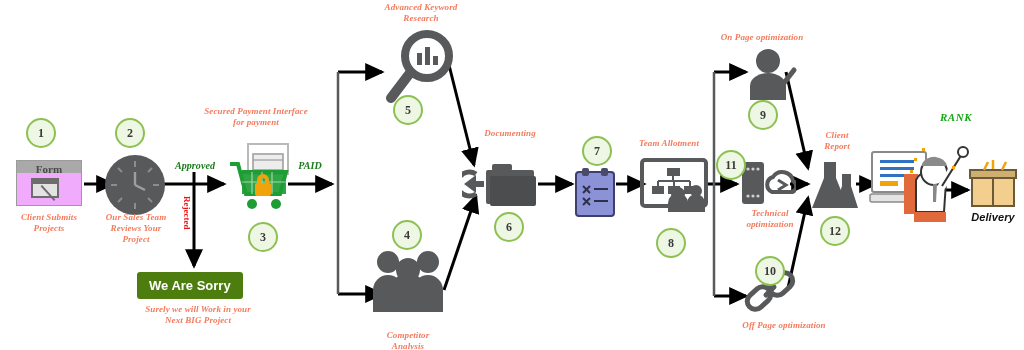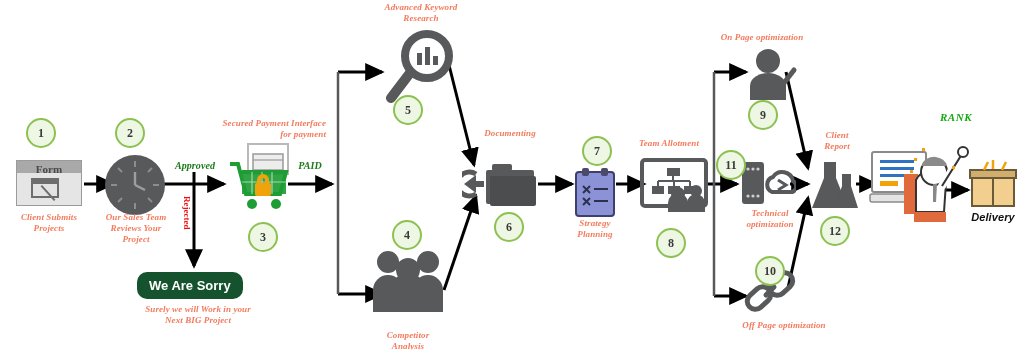--- a/index.html
+++ b/index.html
@@ -52,35 +52,35 @@
     text-orientation:mixed;
     z-index:5;
   }
 
   
   svg.layer{position:absolute;left:0;top:0;width:1024px;height:350px;overflow:visible;}
 
   
   .sorrybox{
     position:absolute;
-    background:#14532d;
-    border-radius:10px;
+    background:#4d7c0f;
+    border-radius:3px;
     color:#ffffff;
     font-size:13px;font-weight:bold;
     padding:6px 12px;
     font-family:"Liberation Sans",sans-serif;
     white-space:nowrap;
     z-index:5;
   }
 
   
   .formcard{
     position:absolute;
     width:66px;height:46px;
-    background:#e5e5e5;
+    background:#f0abfc;
     border:1px solid #9b9b9b;
     box-sizing:border-box;
     z-index:4;
   }
   .formcard .bar{height:12px;background:#a9a9a9;}
   .formcard .ttl{
     position:absolute;left:0;right:0;top:2px;
     text-align:center;font-size:11px;font-weight:bold;
     color:#4a4a4a;font-family:"Liberation Serif",serif;
   }
@@ -184,21 +184,21 @@
   </div>
 
   <div class="cap green" style="left:164px;top:160px;width:62px;font-size:10px;">Approved</div>
   <div class="vert" style="left:182px;top:196px;">Rejected</div>
 
   <div class="sorrybox" style="left:137px;top:272px;">We Are Sorry</div>
   <div class="cap" style="left:108px;top:304px;width:180px;">
     <span>Surely we will Work in your</span><br><span>Next BIG Project</span>
   </div>
 
-  <div class="cap" style="left:186px;top:118px;width:140px;text-align:right;">
+  <div class="cap" style="left:186px;top:106px;width:140px;">
     <span>Secured Payment Interface</span><br><span>for payment</span>
   </div>
   <svg class="node" style="left:222px;top:142px;width:80px;height:76px;" viewBox="0 0 80 76">
 
     <rect x="26" y="2" width="40" height="30" fill="#ffffff" stroke="#b9b9b9" stroke-width="2"></rect>
     <rect x="31" y="12" width="30" height="16" fill="#ededed" stroke="#9a9a9a" stroke-width="1.5"></rect>
     <line x1="31" y1="18" x2="61" y2="18" stroke="#9a9a9a" stroke-width="1.2"></line>
 
     <path d="M8,22 L16,22 L24,52 L58,52 L64,30 L20,30" fill="none" stroke="#1f9d35" stroke-width="4"></path>
     <rect x="20" y="30" width="44" height="22" fill="#1f9d35" opacity="0.92"></rect>
@@ -267,23 +267,20 @@
     <rect x="27" y="0" width="7" height="8" rx="2" fill="#4a4a6a"></rect>
     <g stroke="#2f2f4f" stroke-width="2">
       <line x1="9" y1="18" x2="16" y2="25"></line>
         <line x1="16" y1="18" x2="9" y2="25"></line>
       <line x1="20" y1="21" x2="34" y2="21"></line>
       <line x1="9" y1="30" x2="16" y2="37"></line>
         <line x1="16" y1="30" x2="9" y2="37"></line>
       <line x1="20" y1="33" x2="34" y2="33"></line>
     </g>
   </svg>
-  <div class="cap" style="left:560px;top:218px;width:70px;">
-    <span>Strategy</span><br><span>Planning</span>
-  </div>
 
   <div class="cap" style="left:626px;top:138px;width:86px;">
     <span>Team Allotment</span>
   </div>
   <svg class="node" style="left:640px;top:158px;width:68px;height:54px;" viewBox="0 0 68 54">
     <rect x="2" y="2" width="64" height="46" rx="3" fill="none" stroke="#58595b" stroke-width="4"></rect>
     <g fill="#58595b">
       <rect x="27" y="10" width="13" height="8"></rect>
       <rect x="12" y="28" width="12" height="8"></rect>
       <rect x="28" y="28" width="12" height="8"></rect>

